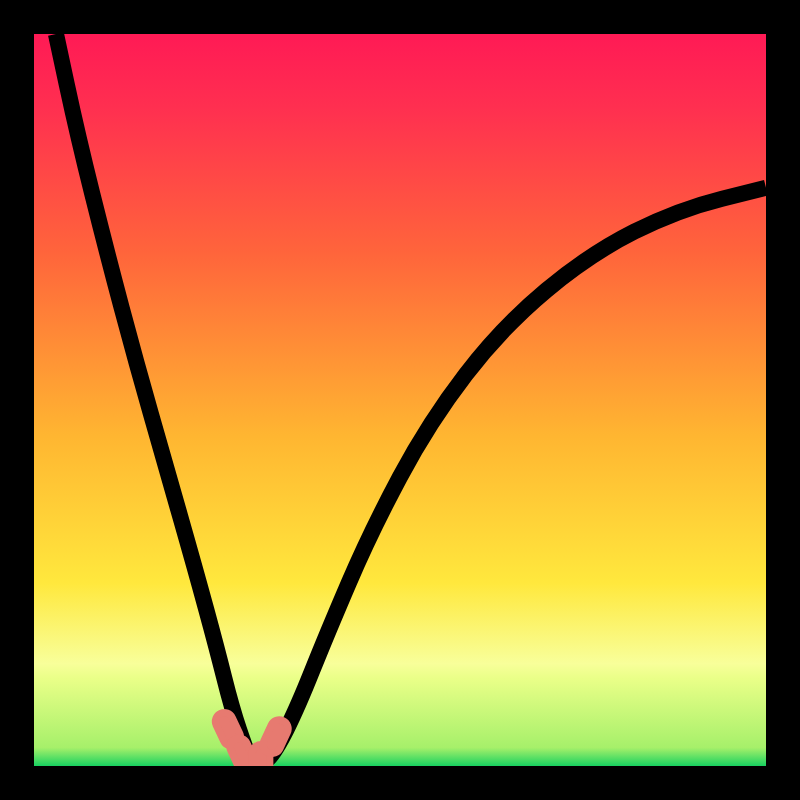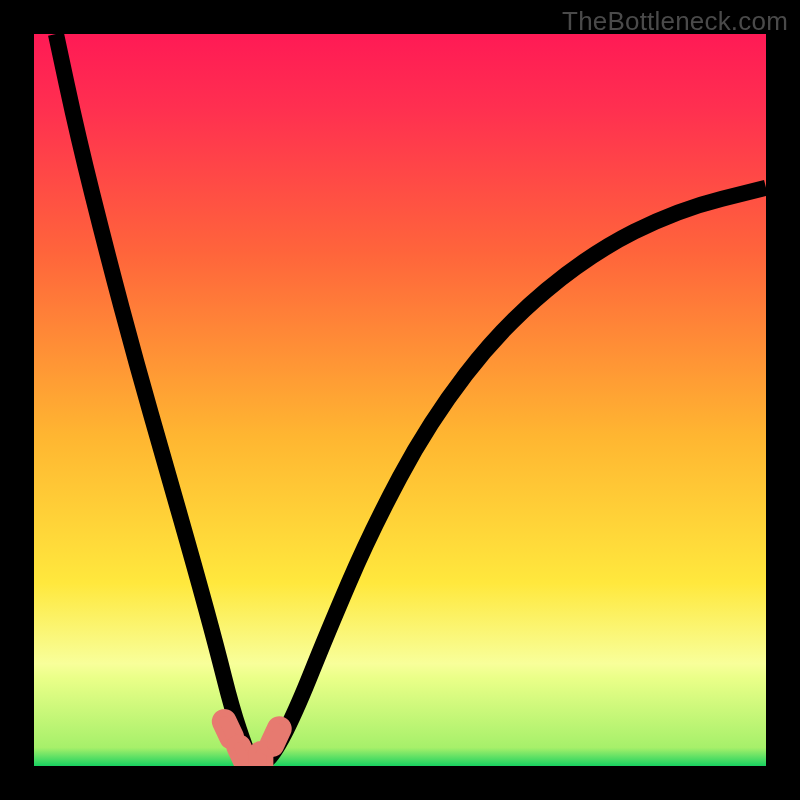--- a/index.html
+++ b/index.html
@@ -51,21 +51,20 @@
   .marker {
     fill: #e77a70;
     stroke: #e77a70;
   }
 </style>
 </head>
 <body>
 
 <div class="frame">
 
-  <div class="watermark">TheBottleneck.com</div>
 
   <div class="plot-area">
 
     <svg class="gradient" viewBox="0 0 100 100" preserveAspectRatio="none">
       <defs>
         <linearGradient id="bg-grad" x1="0" y1="0" x2="0" y2="1">
           <stop offset="0%" stop-color="#ff1a55"></stop>
           <stop offset="10%" stop-color="#ff2f50"></stop>
           <stop offset="30%" stop-color="#ff653b"></stop>
           <stop offset="55%" stop-color="#ffb631"></stop>

